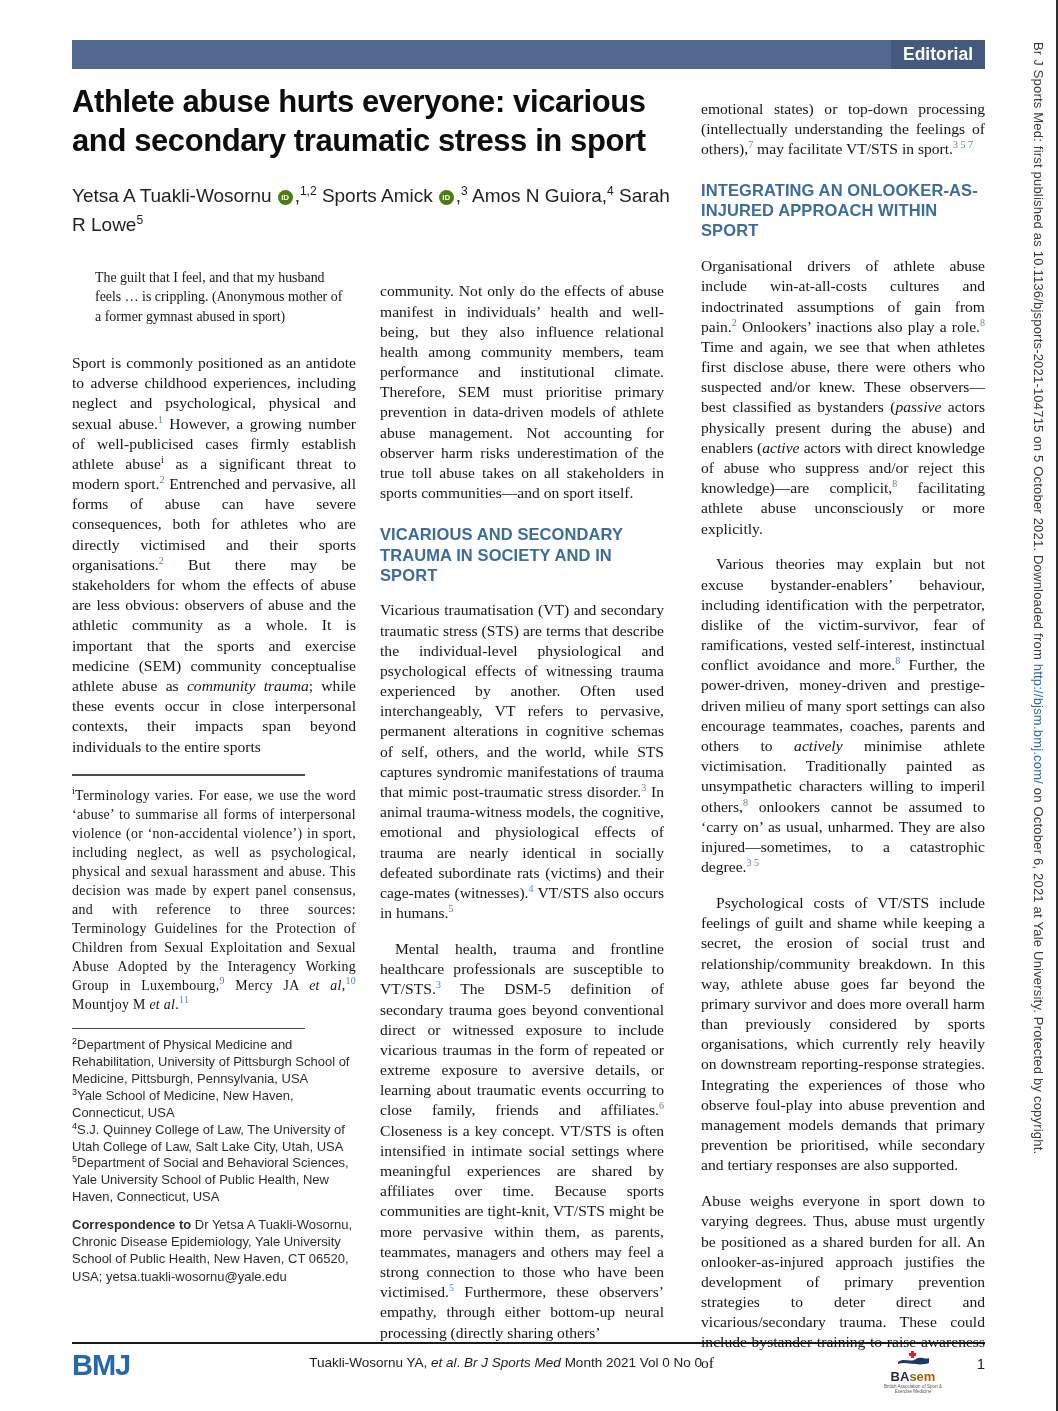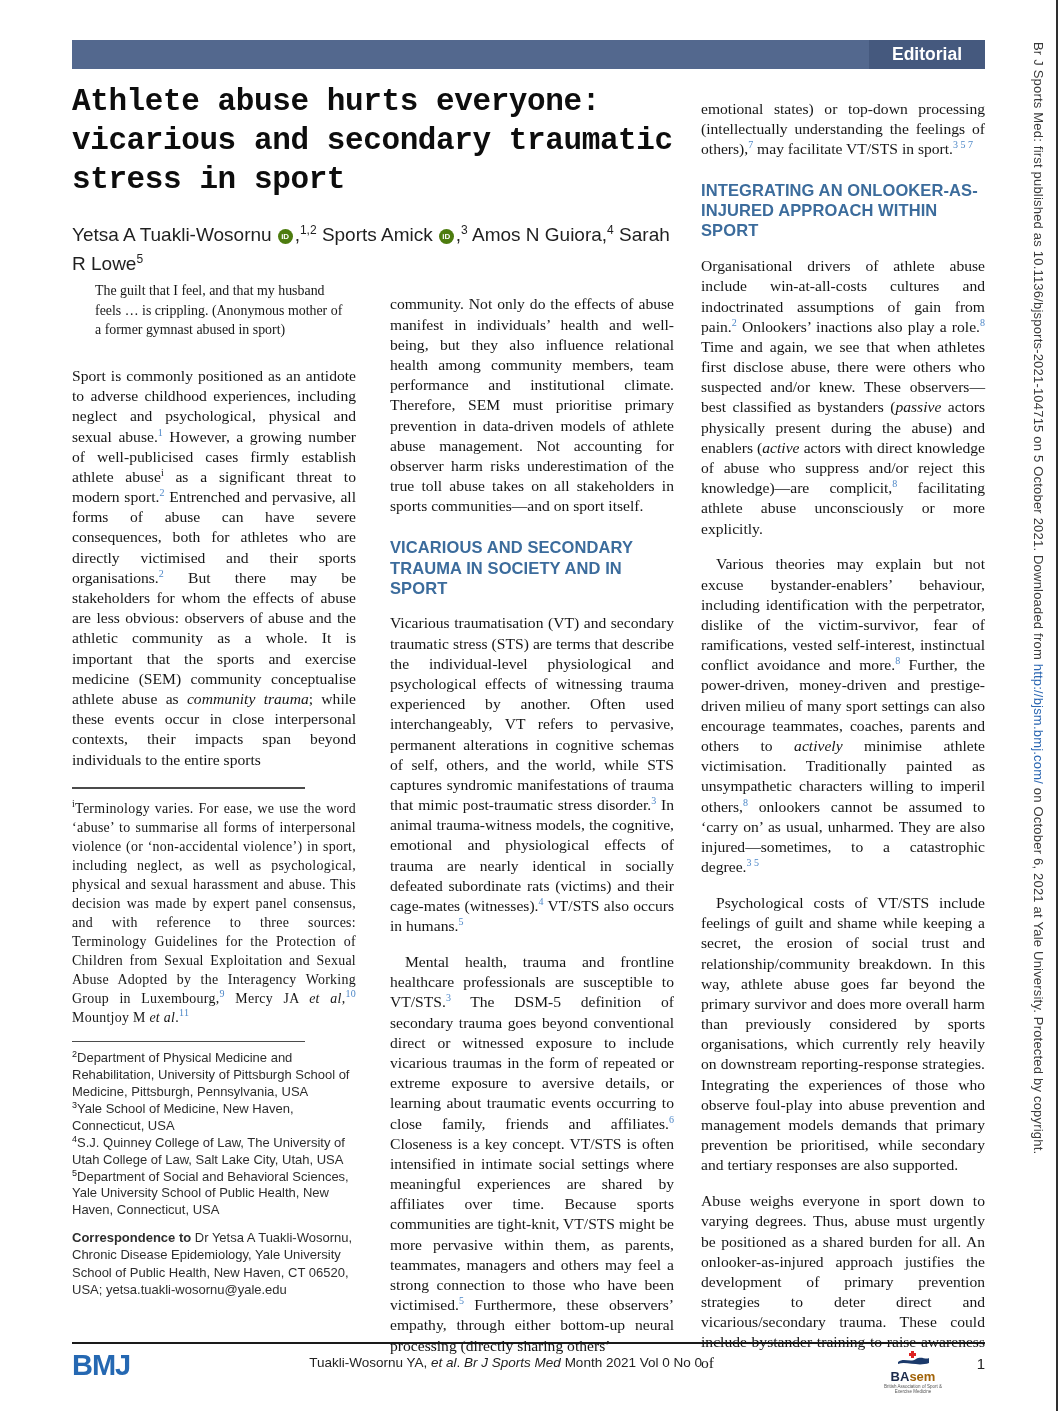--- a/index.html
+++ b/index.html
@@ -7,29 +7,29 @@
         font-family:"Liberation Serif",serif;color:#161616;}
   .edge-line{position:absolute;right:0;top:0;width:2px;height:100%;background:#2e2e2e;}
   .vstrip{position:absolute;top:42px;right:12px;height:1365px;
           writing-mode:vertical-rl;font-family:"Liberation Sans",sans-serif;
           font-size:13px;color:#3a3a3a;letter-spacing:.2px;white-space:nowrap;}
   .vstrip a{color:#2b66b1;text-decoration:none;}
   .content{position:absolute;left:72px;top:40px;width:913px;}
   
   .banner{height:29px;background:#53688e;display:flex;justify-content:flex-end;align-items:stretch;}
   .banner-chip{background:#45597e;color:#fff;font-family:"Liberation Sans",sans-serif;
-               font-weight:bold;font-size:17.5px;display:flex;align-items:center;padding:0 23px;}
+               font-weight:bold;font-size:17.5px;display:flex;align-items:center;padding:0 12px;}
   
   .main{display:flex;gap:27px;margin-top:0;}
   .left-wrap{width:602px;flex:0 0 602px;}
   .col{width:284px;flex:0 0 284px;}
   .col3{width:284px;flex:0 0 284px;padding-top:14px;}
-  .two-cols{display:flex;gap:34px;}
+  .two-cols{display:flex;gap:24px;margin-top:26px;}
   
-  .title{font-family:Liberation Mono, monospace;font-weight:bold;font-size:31px;
+  .title{font-family:Liberation Sans, sans-serif;font-weight:bold;font-size:31px;
          line-height:1.26;letter-spacing:-.4px;color:#0d0d0d;margin-top:13px;width:602px;}
   .authors{font-family:"Liberation Sans",sans-serif;font-size:19px;color:#1f1f1f;
            margin-top:16px;line-height:1.55;width:600px;}
   .authors sup{font-size:12px;text-align:right;}
   .orcid{display:inline-block;width:15px;height:15px;border-radius:50%;background:#4d7c0f;
          color:#fff;font-size:8px;font-weight:bold;text-align:center;line-height:15px;
          vertical-align:2px;margin:0 2px 0 6px;font-family:"Liberation Sans",sans-serif;}
   
   .para{font-size:15.6px;line-height:1.295;text-align:justify;hyphens:auto;-webkit-hyphens:auto;}
   .para + .para{margin-top:0;}

